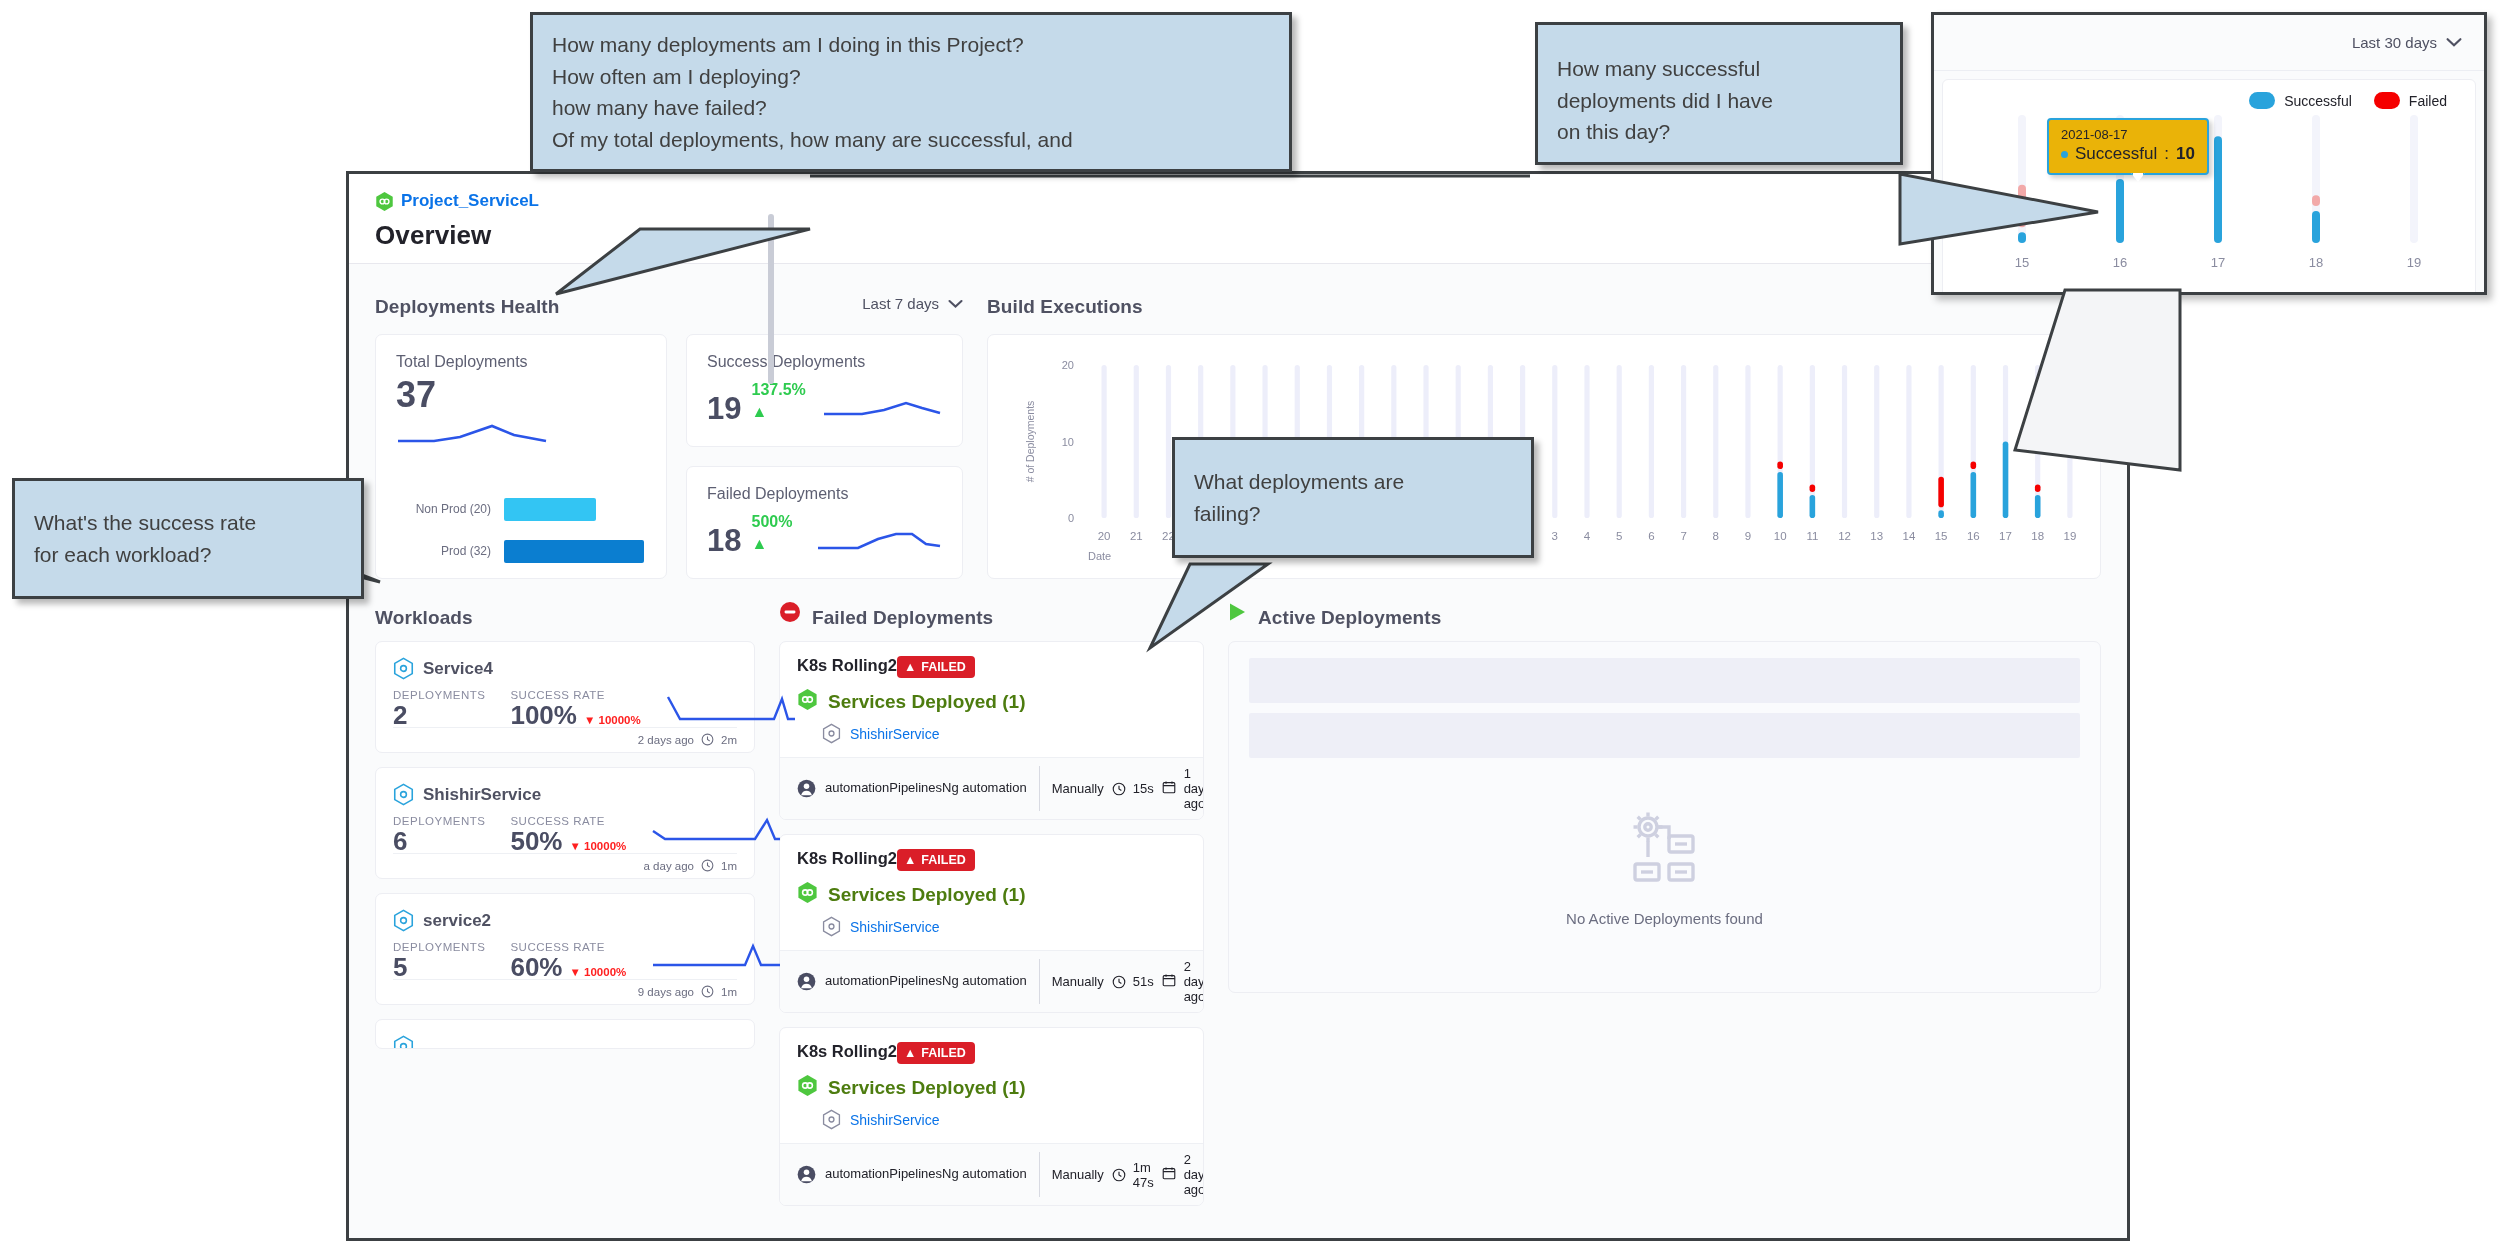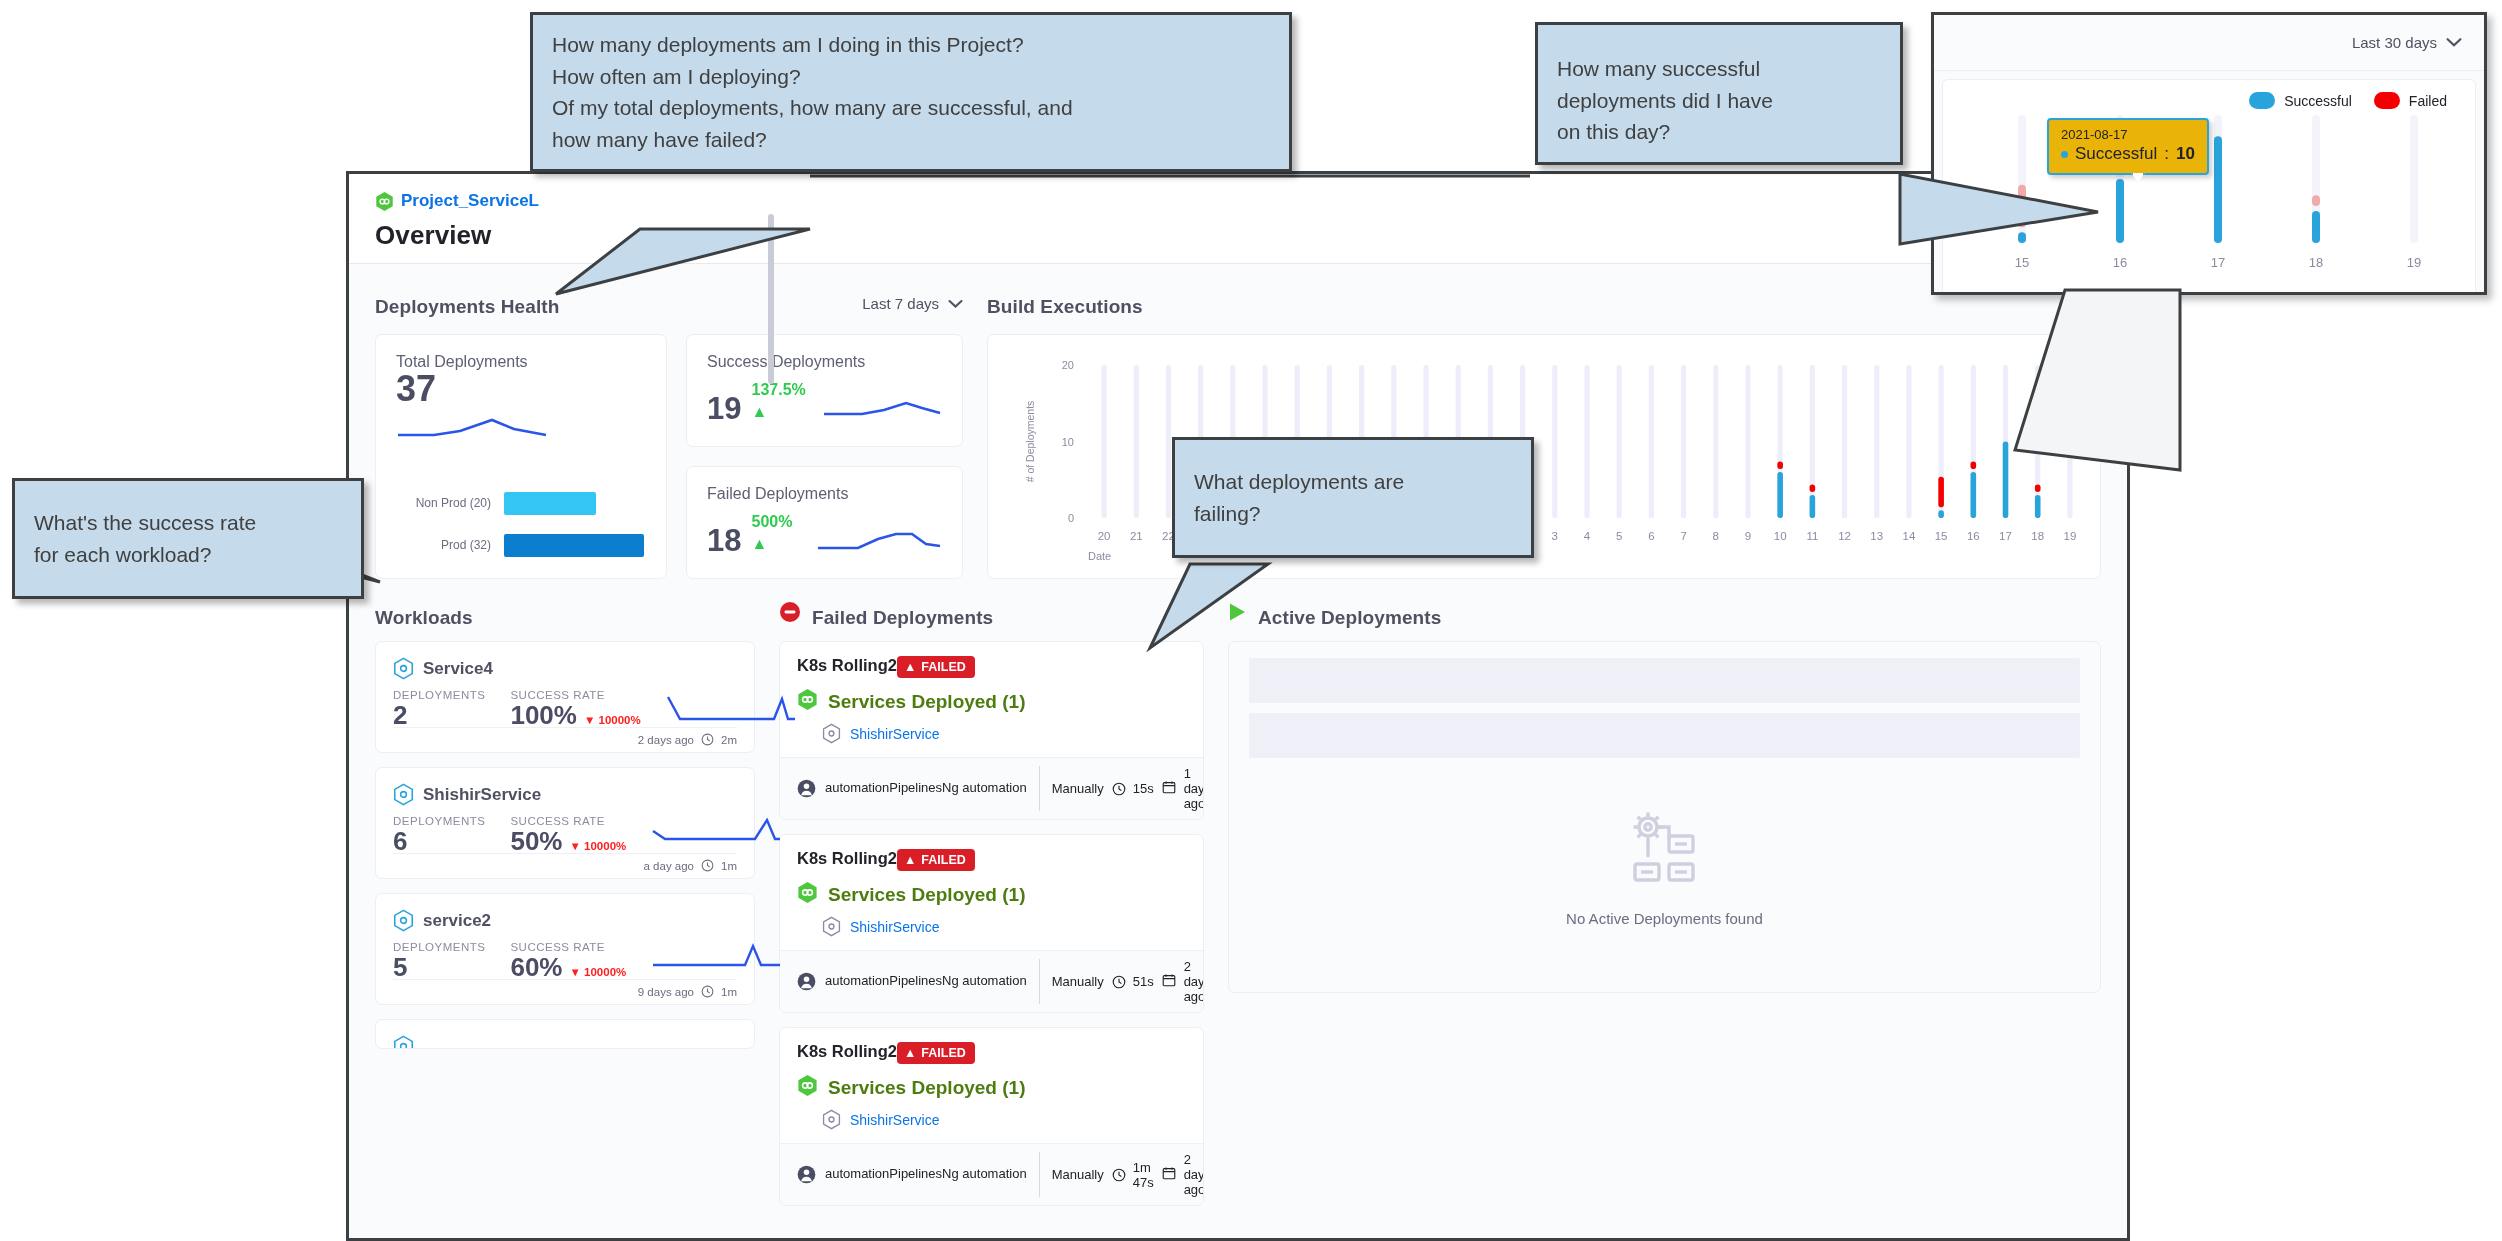--- a/index.html
+++ b/index.html
@@ -63,21 +63,21 @@
     border: 1px solid #edeef3;
     border-radius: 7px;
   }
 
   .dh-grid { display: flex; gap: 19px; margin-top: 16px; }
   .dh-left { width: 292px; flex: 0 0 292px; height: 245px; padding: 18px 20px; }
   .dh-right { flex: 1 1 auto; display: flex; flex-direction: column; gap: 19px; }
   .dh-small { height: 113px; padding: 18px 20px; }
 
   .metric-label { font-size: 16px; color: #5d5f72; }
-  .metric-big { font-size: 36px; font-weight: bold; color: #4a4d63; line-height: 1; }
+  .metric-big { font-size: 36px; font-weight: bold; color: #4a4d63; margin-top: 6px; line-height: 1; }
   .metric-inline { display: flex; align-items: flex-end; gap: 10px; margin-top: 8px; }
   .metric-num { font-size: 31px; font-weight: bold; color: #4a4d63; line-height: 1; }
   .delta-up { font-size: 16px; color: #2ecb4f; font-weight: bold; line-height: 1.4; }
   .spark-inline { flex: 1 1 auto; height: 30px; }
 
   .env-rows { margin-top: 34px; }
   .env-row { display: flex; align-items: center; height: 32px; margin-bottom: 10px; }
   .env-name { width: 108px; text-align: right; font-size: 12px; color: #6b6d80; padding-right: 13px; }
   .env-bar { height: 23px; border-radius: 2px; }
 
@@ -841,22 +841,22 @@
     <polygon points="175,529 243,529 380,582" fill="#c5daea" stroke="#3c4043" stroke-width="3"></polygon>
 
     <polygon points="1190,564 1268,564 1150,648" fill="#c5daea" stroke="#3c4043" stroke-width="3"></polygon>
 
     <polygon points="2015,450 2065,290 2180,290 2180,470" fill="#f4f5f7" stroke="#3c4043" stroke-width="3"></polygon>
   </svg>
 
   <div class="callout" style="left:530px; top:12px; width:762px;">
     <span class="ln">How many deployments am I doing in this Project?</span>
     <span class="ln">How often am I deploying?</span>
+    <span class="ln">how many have failed?</span>
     <span class="ln">Of my total deployments, how many are successful, and</span>
-    <span class="ln">how many have failed?</span>
   </div>
 
   <div class="callout" style="left:12px; top:478px; width:352px; padding-top:26px; padding-bottom:26px;">
     <span class="ln">What's the success rate</span>
     <span class="ln">for each workload?</span>
   </div>
 
   <div class="callout" style="left:1535px; top:22px; width:368px; padding-top:28px;">
     <span class="ln">How many successful</span>
     <span class="ln">deployments did I have</span>

